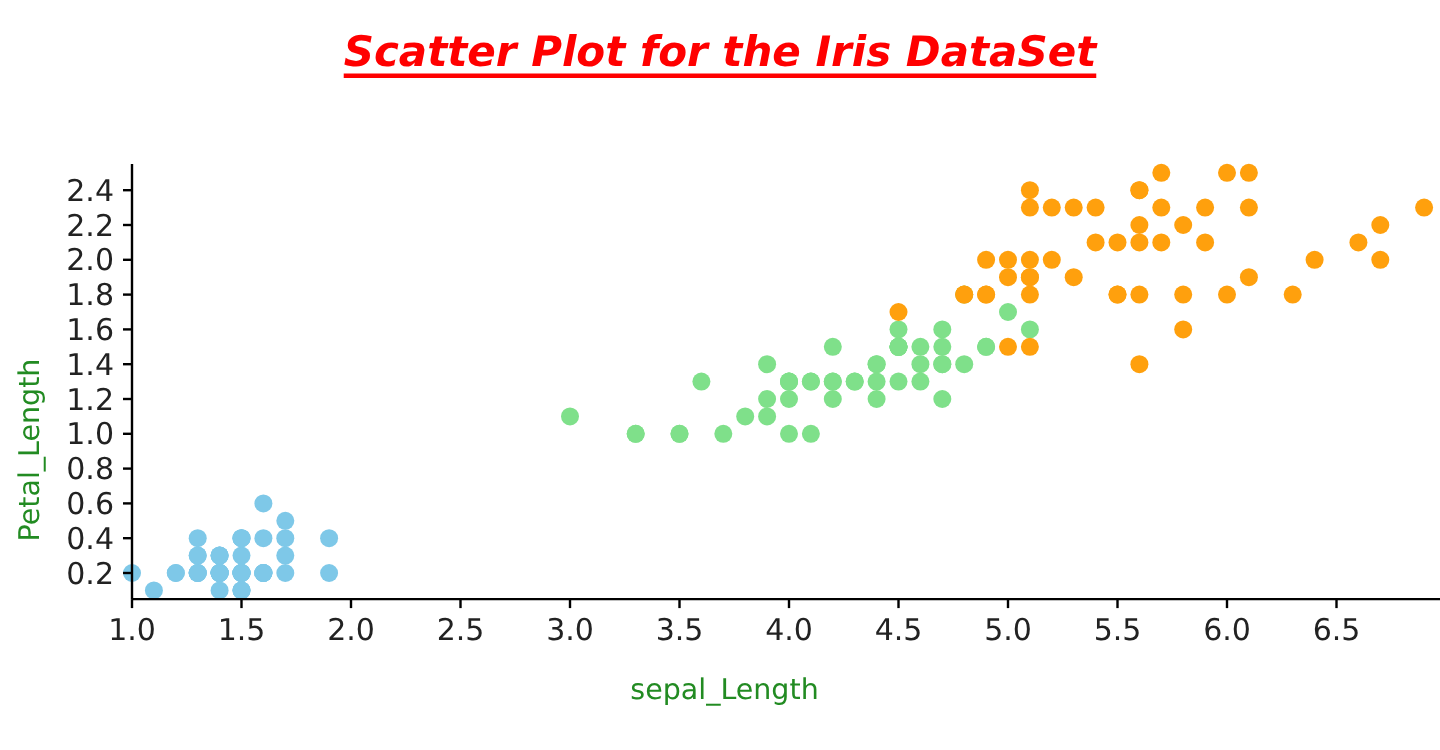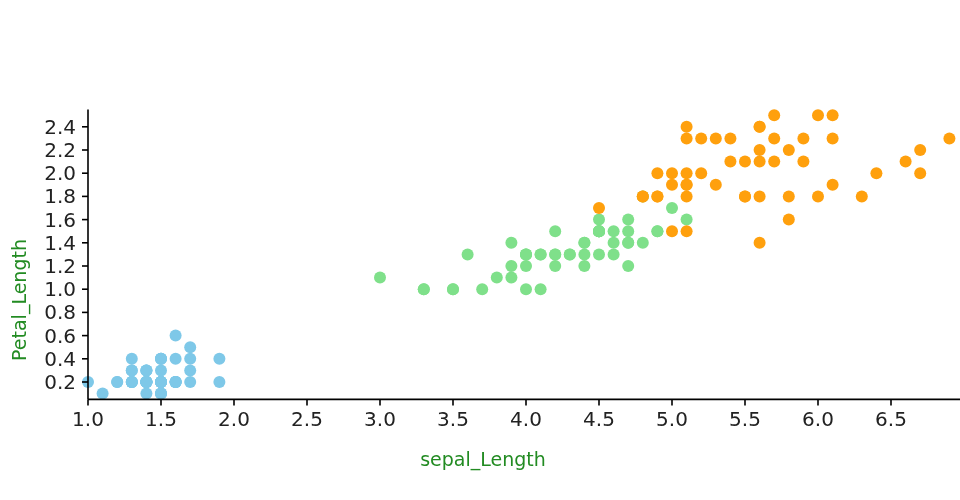--- a/index.html
+++ b/index.html
@@ -69,20 +69,21 @@
   }
   #xlabel-text { text-anchor: middle; }
   #ylabel-text { text-anchor: middle; }
   .pt { stroke: none; }
 </style>
 </head>
 <body>
 
 <div id="figure">
 
+  <div id="chart-title">Scatter Plot for the Iris DataSet</div>
 
   <svg id="plot-svg" width="960" height="500">
     <g id="points-layer">
         <g>
           <circle class="pt" cx="146.40" cy="382.00" r="6" fill="#7ec8e8"></circle>
           <circle class="pt" cx="146.40" cy="382.00" r="6" fill="#7ec8e8"></circle>
           <circle class="pt" cx="131.80" cy="382.00" r="6" fill="#7ec8e8"></circle>
           <circle class="pt" cx="161.00" cy="382.00" r="6" fill="#7ec8e8"></circle>
           <circle class="pt" cx="146.40" cy="382.00" r="6" fill="#7ec8e8"></circle>
           <circle class="pt" cx="190.20" cy="358.80" r="6" fill="#7ec8e8"></circle>

